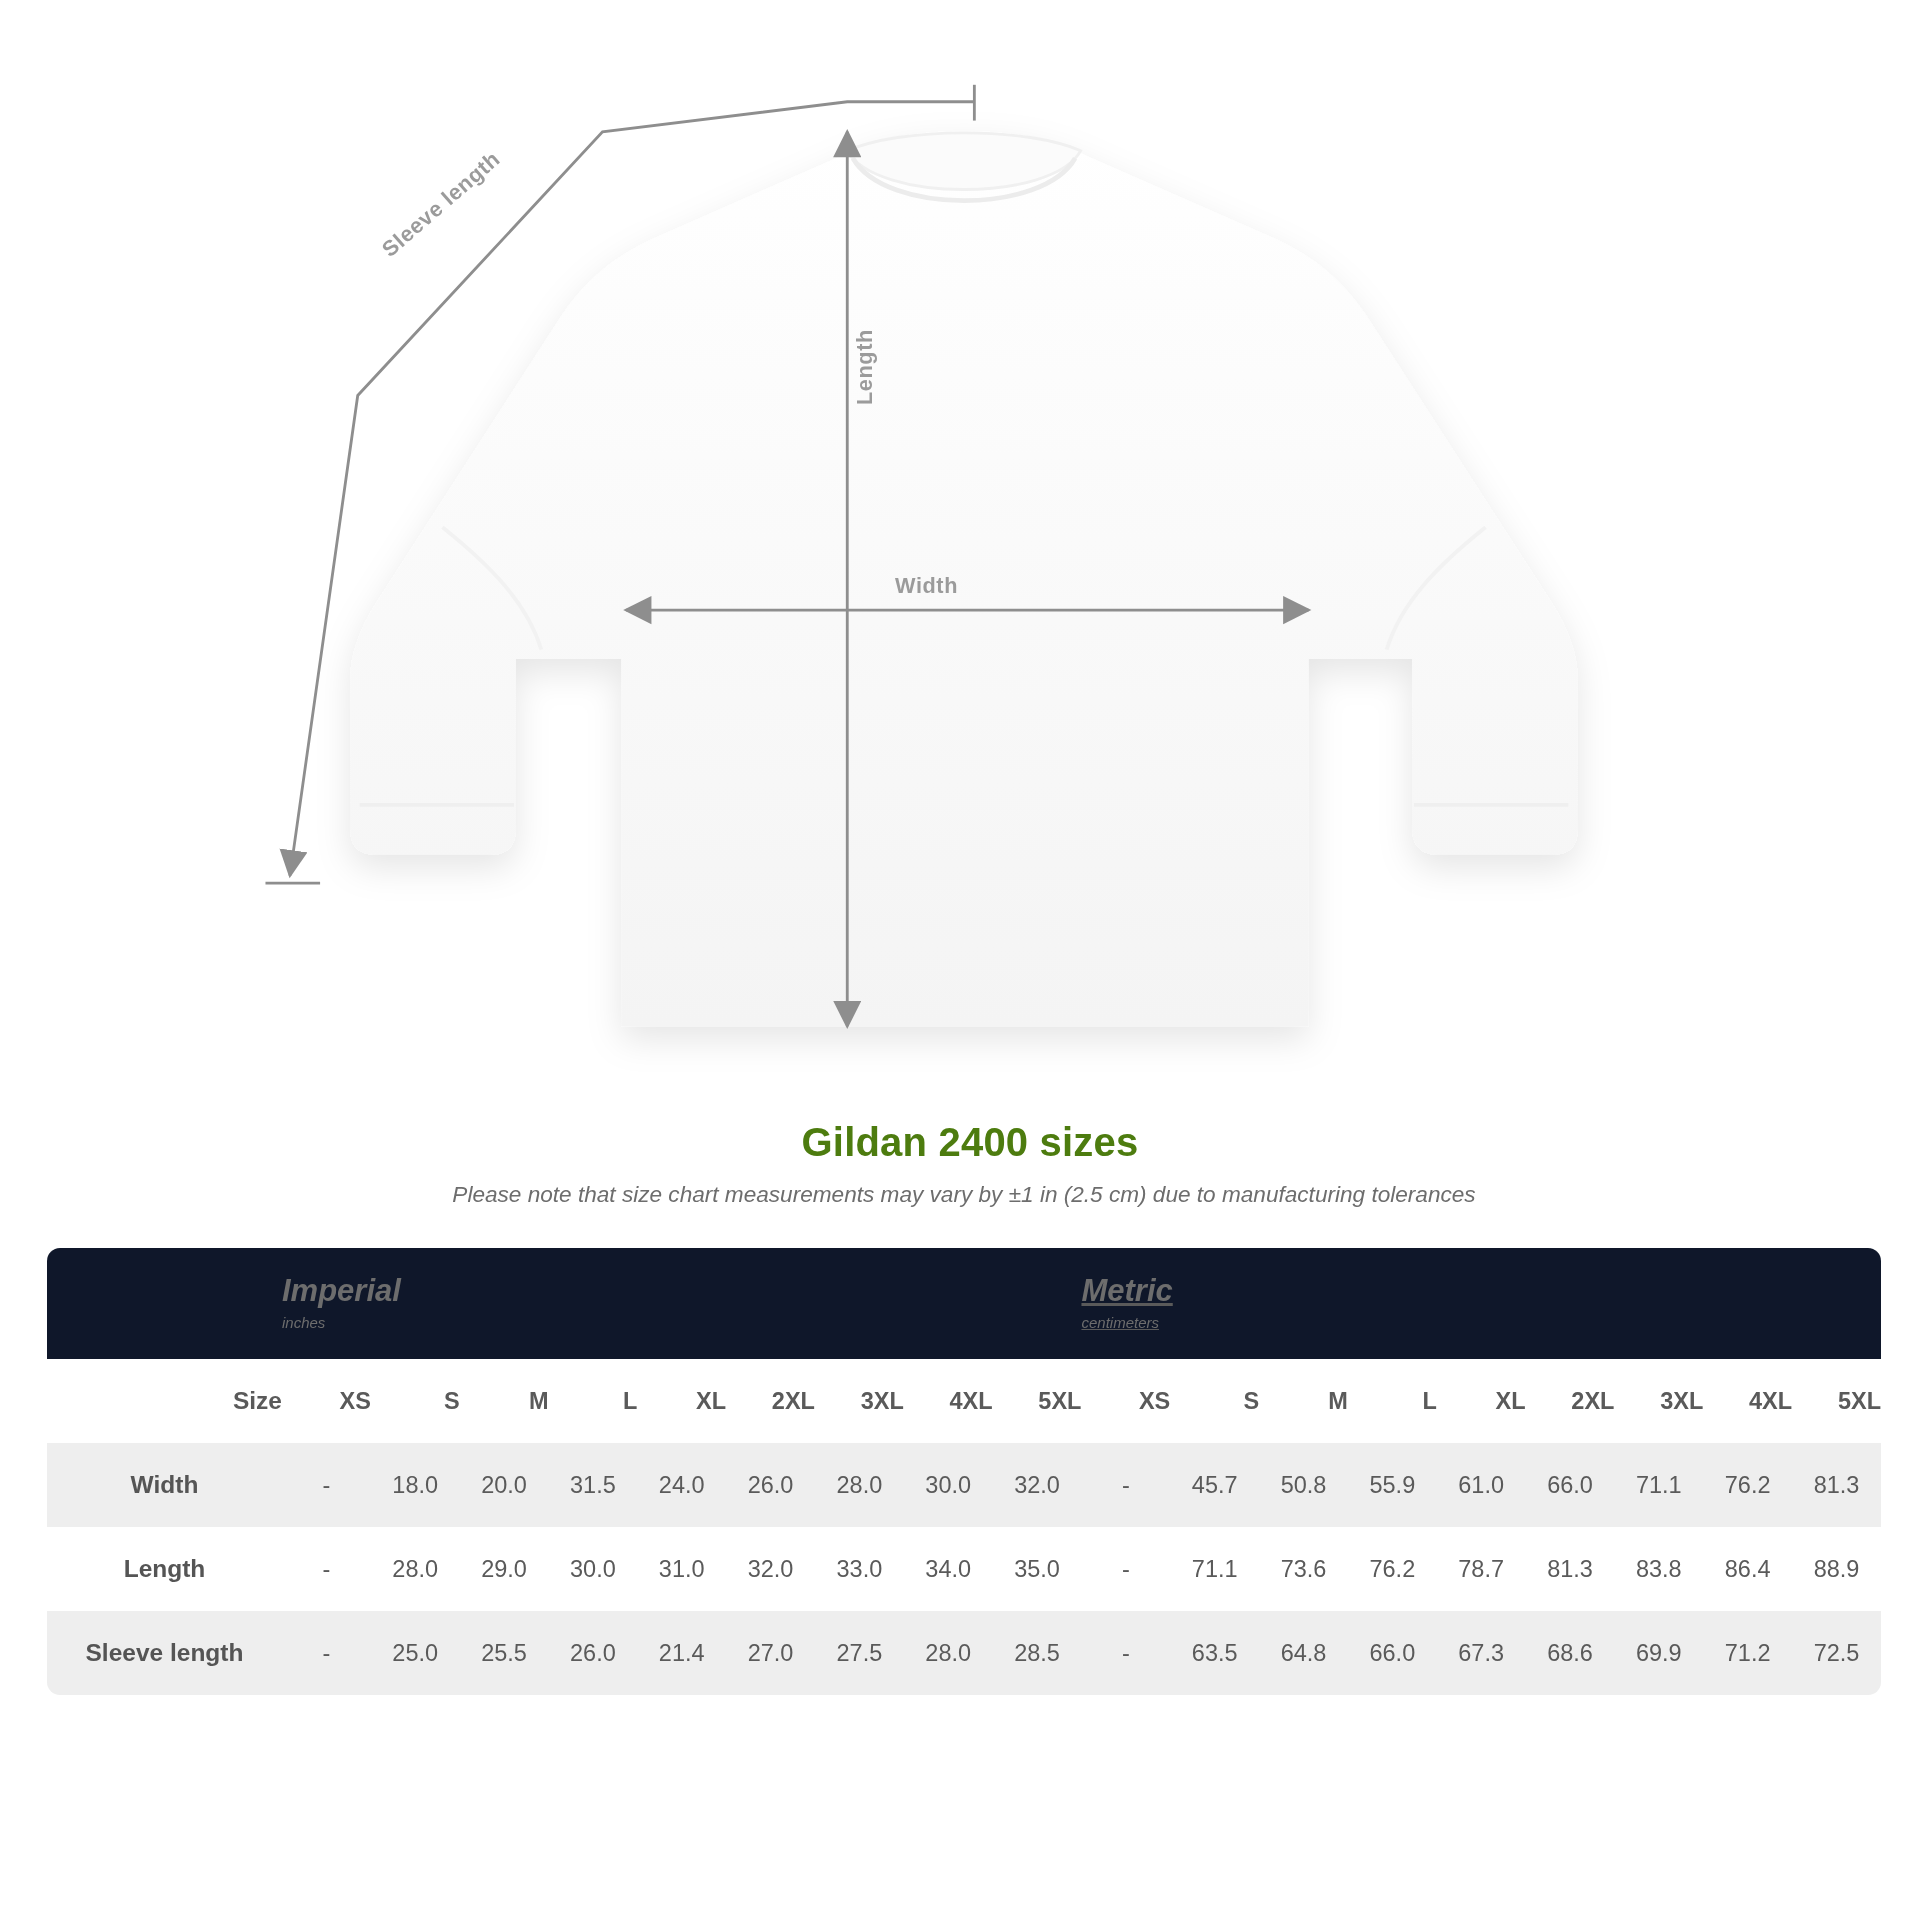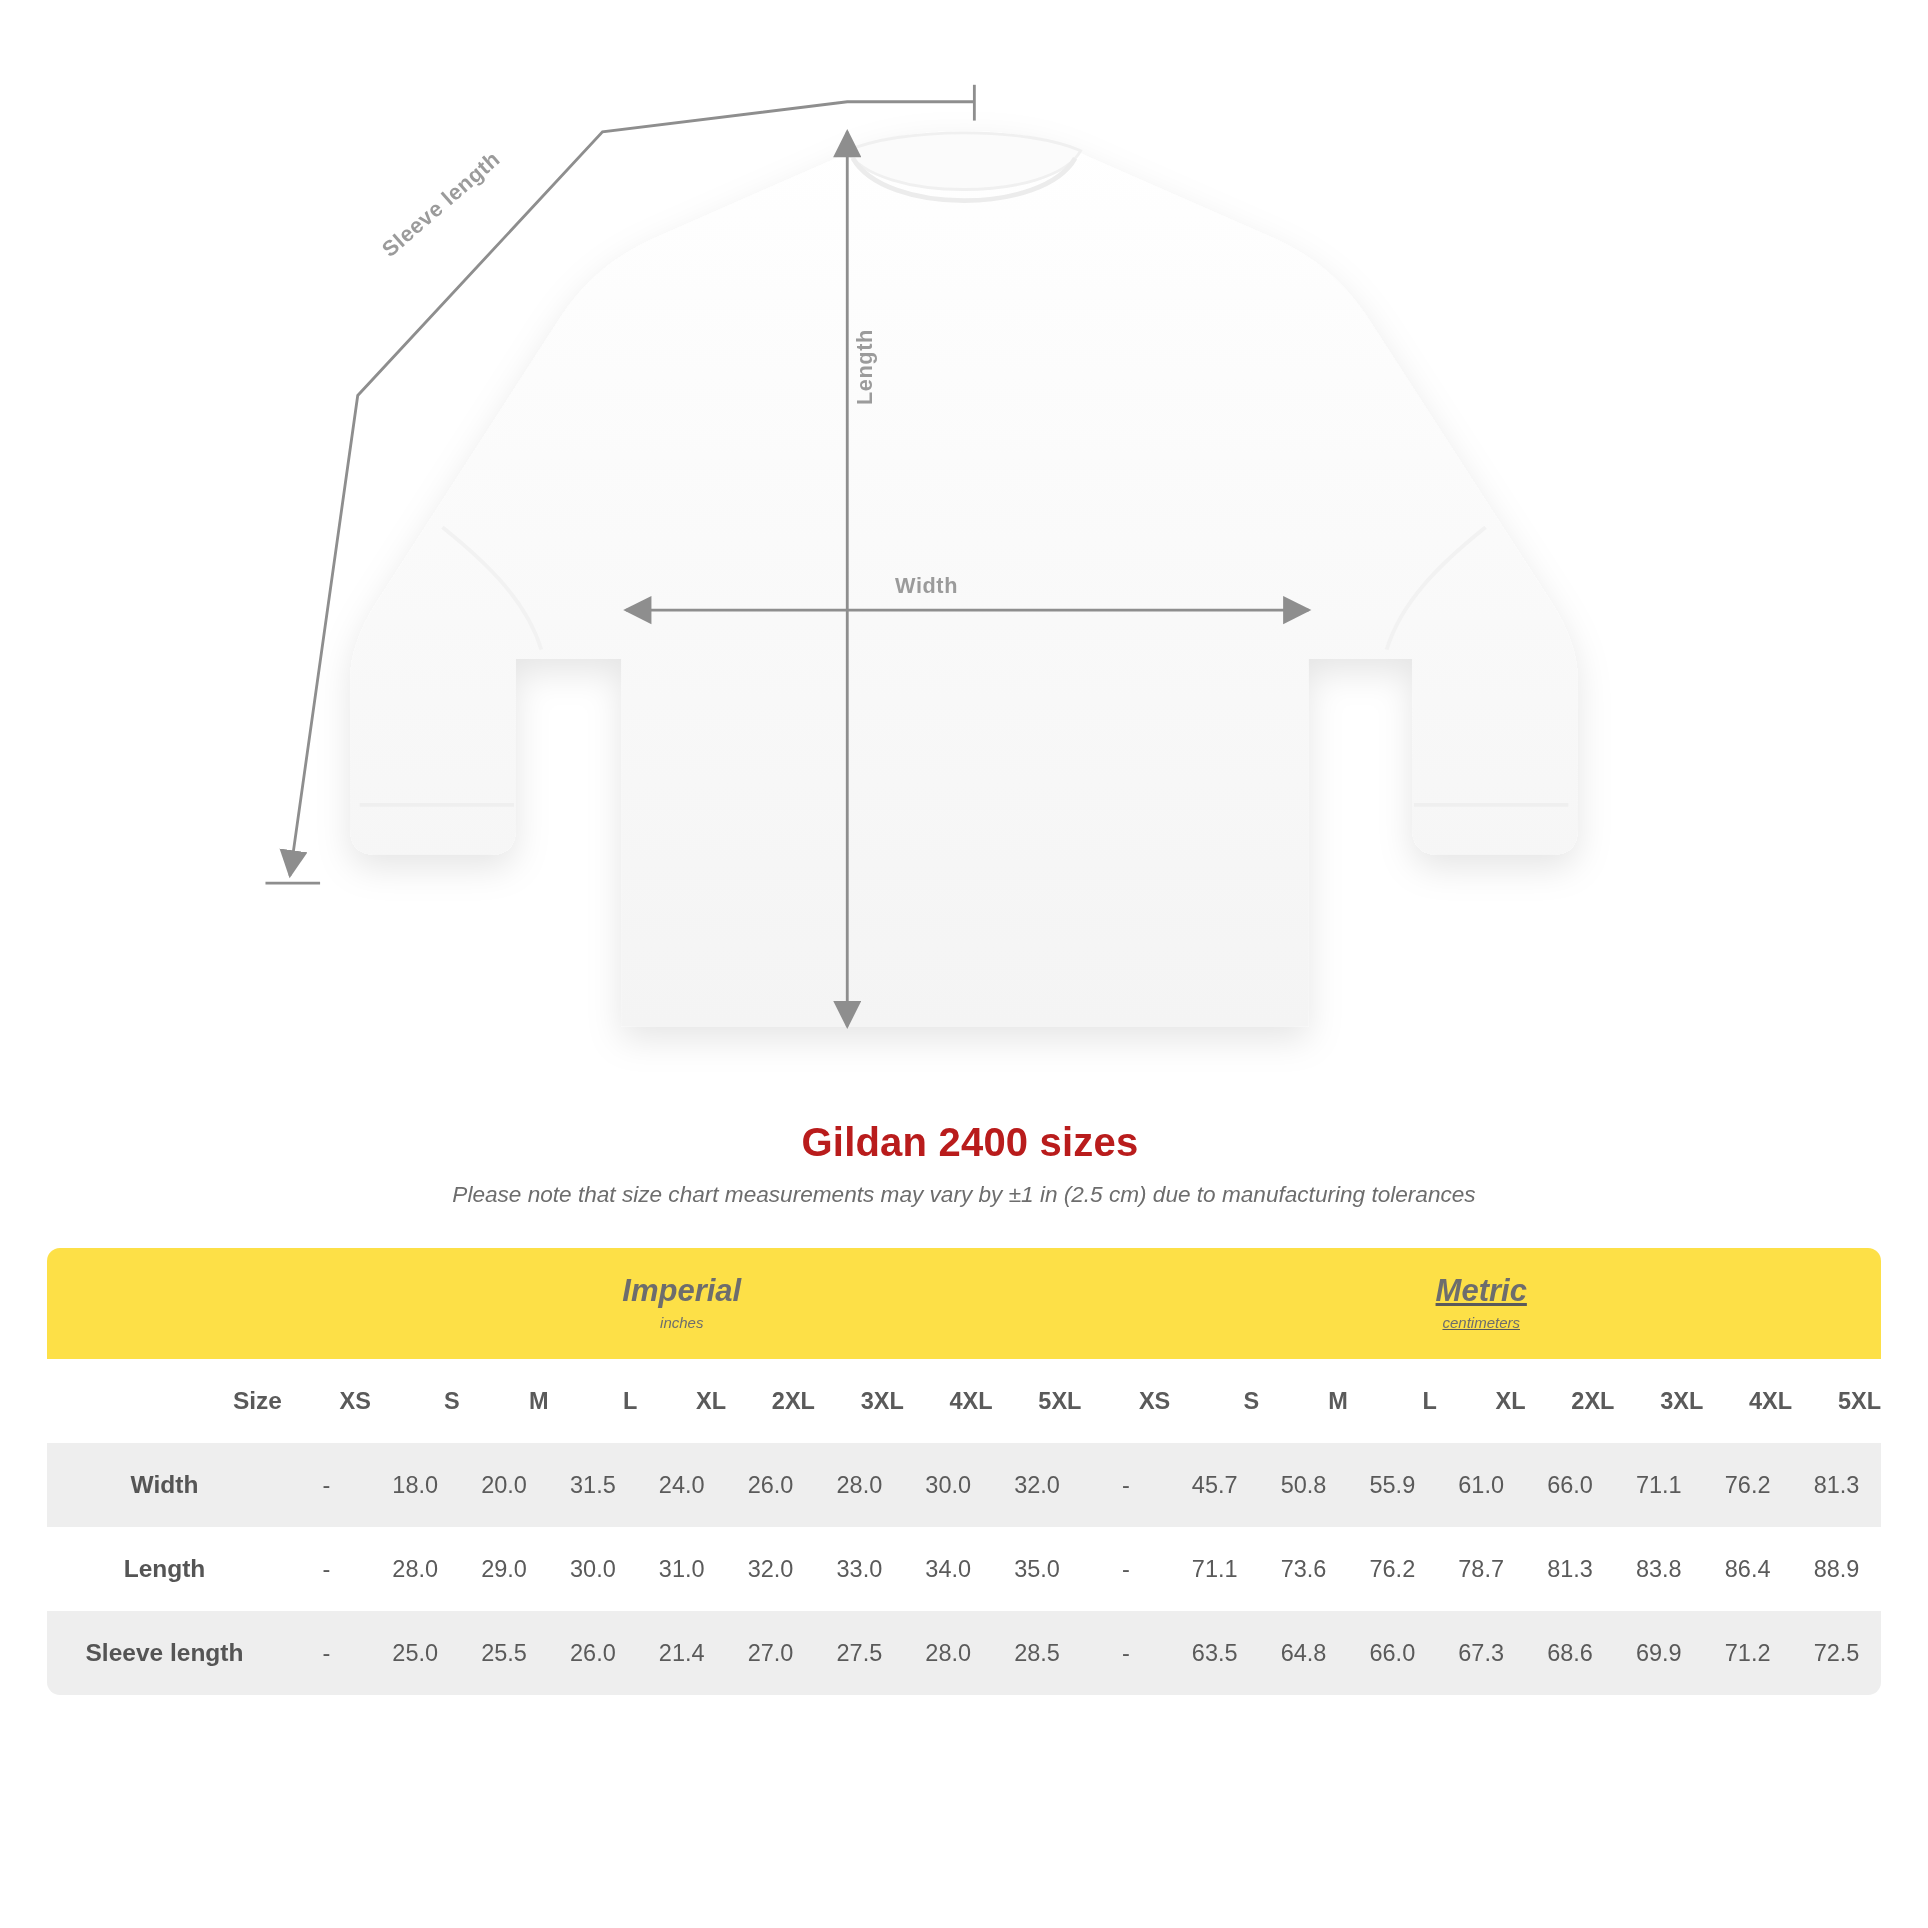--- a/index.html
+++ b/index.html
@@ -53,21 +53,21 @@
   }
 
   
   .title-block {
     text-align: center;
     margin-top: 9.4px;
   }
   .chart-title {
     font-size: 40px;
     font-weight: bold;
-    color: #b91c1c;
+    color: #4d7c0f;
     margin: 0 0 17px 12px;
     letter-spacing: 0.2px;
   }
   .chart-note {
     font-size: 22.6px;
     font-style: italic;
     color: #6d6d6d;
     margin: 12px;
   }
 
@@ -75,22 +75,21 @@
   .table-wrap {
     margin: 40px auto 0 auto;
     width: 1834px;
   }
   table.size-table {
     border-collapse: collapse;
     width: 100%;
     table-layout: fixed;
   }
   table.size-table tr.unit-row td {
-    background: #fde047;
-    text-align: center;
+    background: #0f172a;
     padding: 24.5px 0 28px 0;
   }
   table.size-table tr.unit-row td:first-child {
     border-top-left-radius: 13px;
   }
   table.size-table tr.unit-row td:last-child {
     border-top-right-radius: 13px;
     text-decoration: underline;
   }
   .unit-name {

